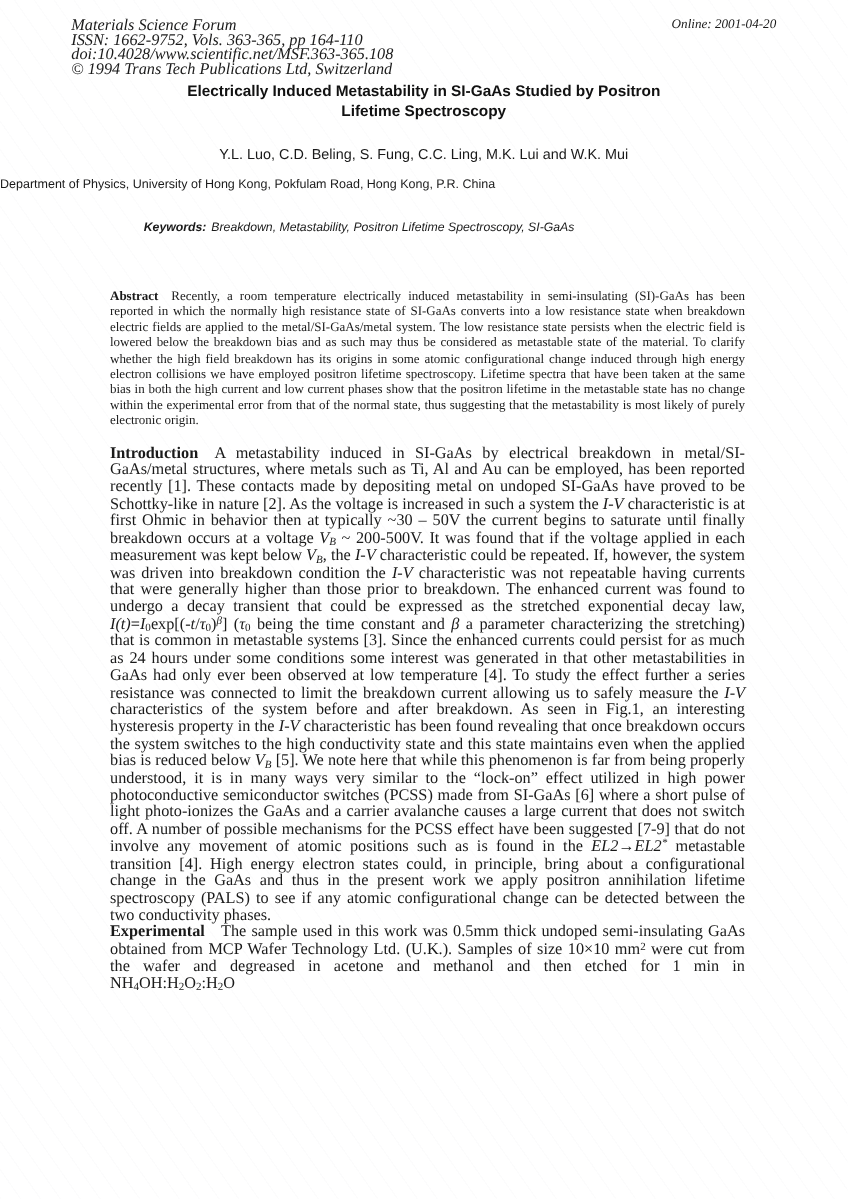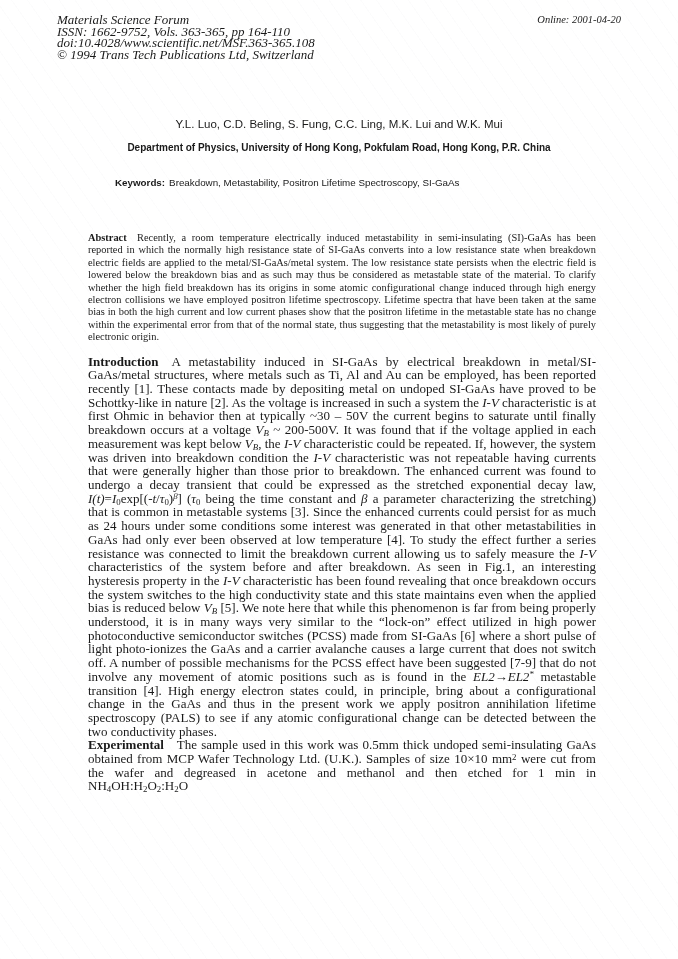--- a/index.html
+++ b/index.html
@@ -35,29 +35,28 @@
     color: #111;
   }
   .authors {
     position: absolute; left: 0; right: 0; top: 118px;
     text-align: center;
     font-family: "Liberation Sans", sans-serif;
     font-size: 11.5px;
   }
   .affiliation {
     position: absolute; left: 0; right: 0; top: 142px;
-    text-align: center;
     font-family: "Liberation Sans", sans-serif;
     font-size: 10px;
-    font-weight: bold;
   }
   .keywords {
     position: absolute; left: 115px; top: 177px; right: 60px;
     font-family: "Liberation Sans", sans-serif;
     font-size: 9.8px;
+    font-style: italic;
   }
   .kw-label { font-weight: bold; padding-right: 4px; }
   
   .body-text-container {
     position: absolute; left: 88px; width: 508px; top: 232px;
   }
   .para { text-align: justify; }
   .para.abstract { font-size: 10.4px; line-height: 12.4px; }
   .para.body-text { font-size: 13px; line-height: 13.7px; }
   .para.gap { margin-top: 11px; }
@@ -73,20 +72,21 @@
 <div class="page">
 
   <div class="header-left">
     <div>Materials Science Forum</div>
     <div>ISSN: 1662-9752, Vols. 363-365, pp 164-110</div>
     <div>doi:10.4028/www.scientific.net/MSF.363-365.108</div>
     <div>© 1994 Trans Tech Publications Ltd, Switzerland</div>
   </div>
   <div class="header-right">Online: 2001-04-20</div>
 
+  <h1 class="title">Electrically Induced Metastability in SI-GaAs Studied by Positron Lifetime Spectroscopy</h1>
 
   <div class="authors">Y.L. Luo, C.D. Beling, S. Fung, C.C. Ling, M.K. Lui and W.K. Mui</div>
 
   <div class="affiliation">Department of Physics, University of Hong Kong, Pokfulam Road, Hong Kong, P.R. China</div>
 
   <div class="keywords">
     <span class="kw-label">Keywords:</span><span>Breakdown, Metastability, Positron Lifetime Spectroscopy, SI-GaAs</span>
   </div>
 
   <div class="body-text-container">

